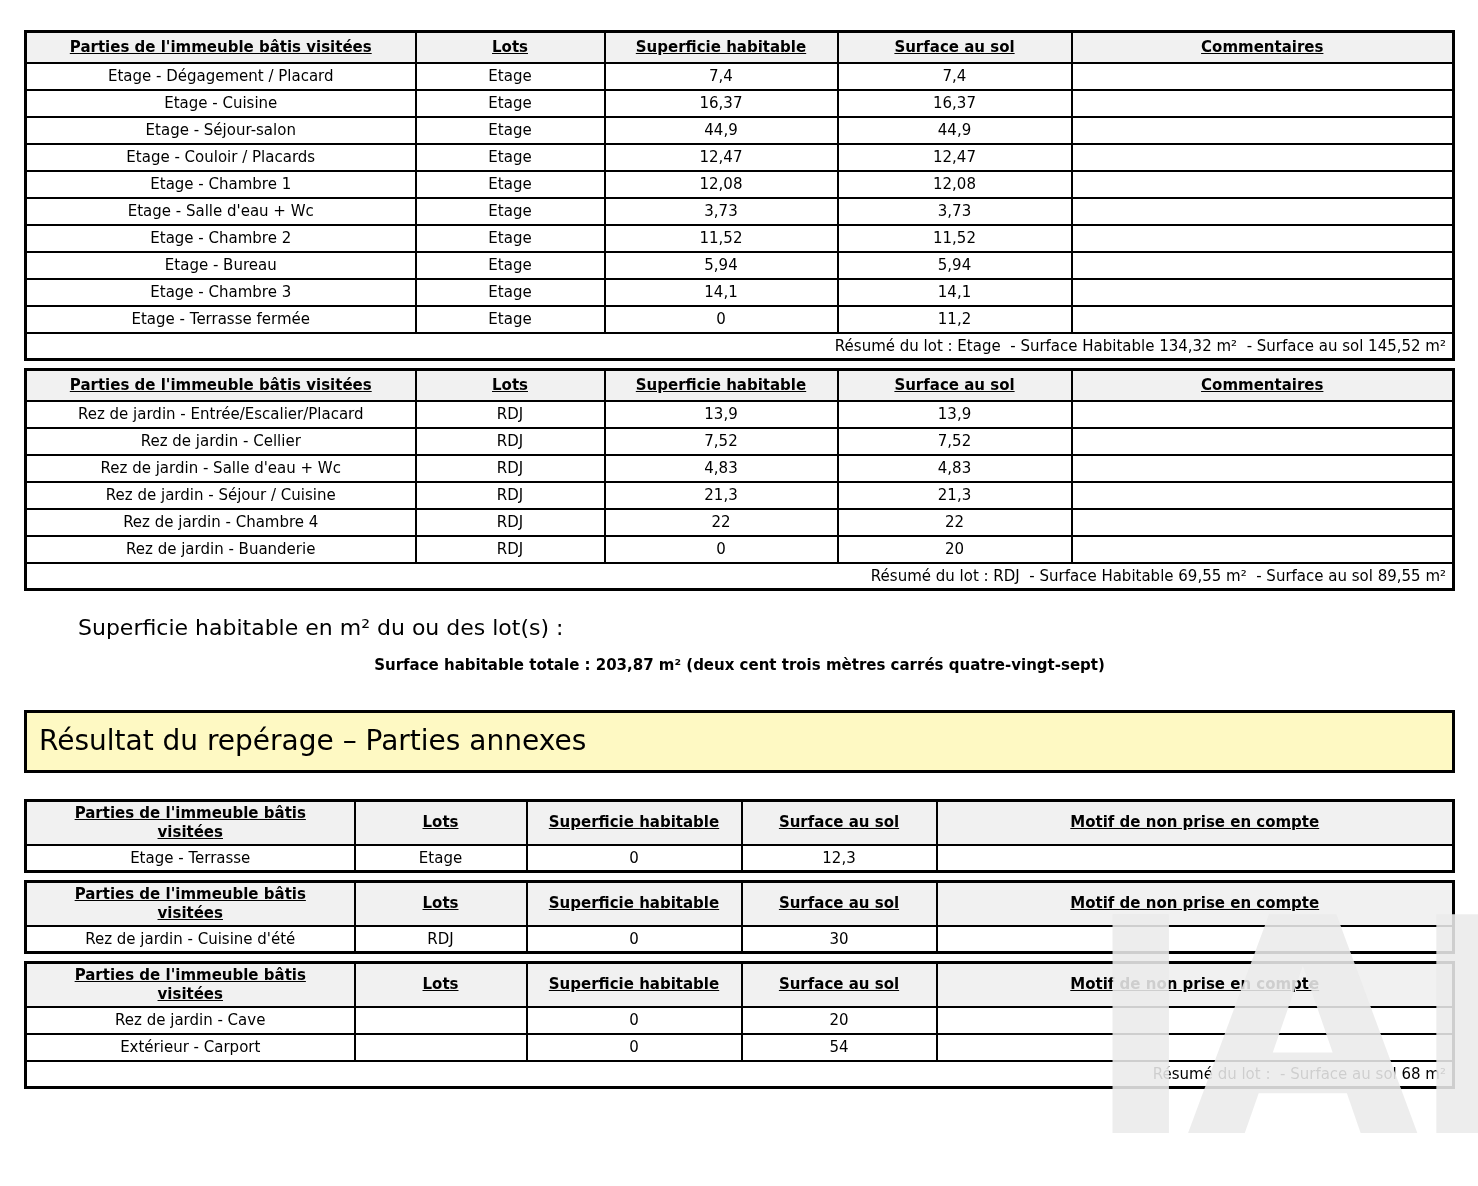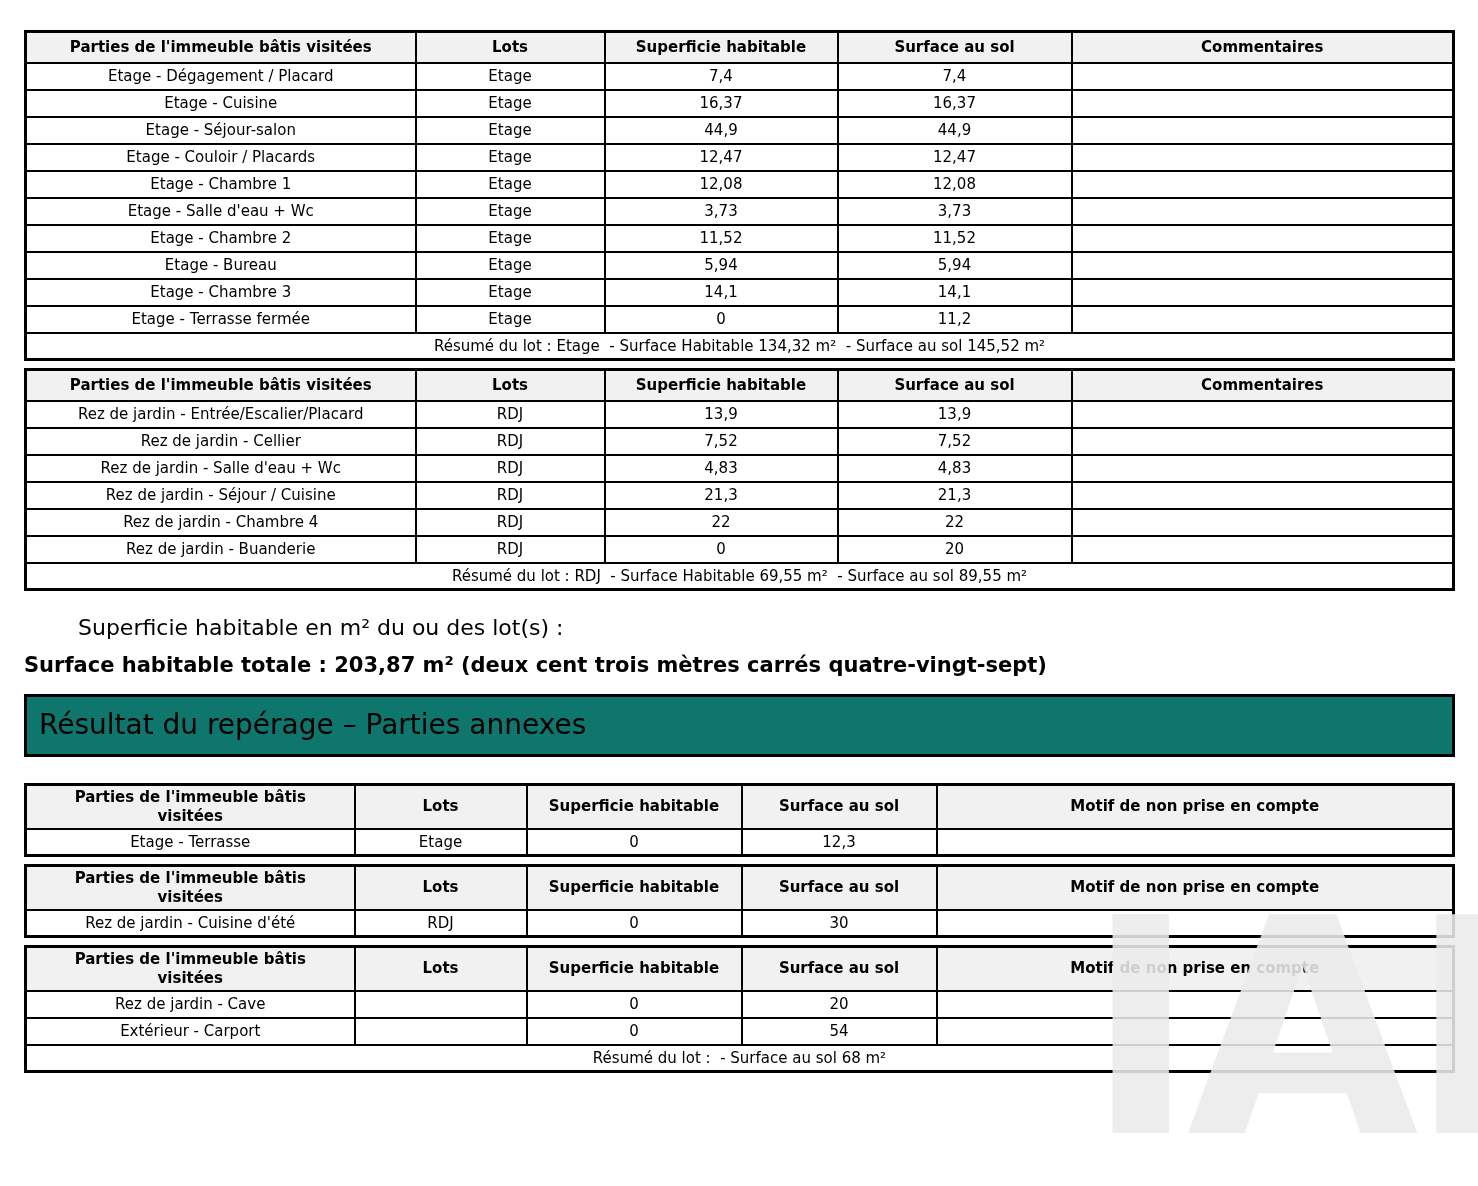--- a/index.html
+++ b/index.html
@@ -33,40 +33,41 @@
     overflow: hidden;
     white-space: nowrap;
   }
   th {
     background: #f1f1f1;
     font-weight: bold;
     text-align: center;
     height: 31px;
     white-space: normal;
     line-height: 1.25;
+    text-decoration: underline;
   }
   td.left { text-align: center; }
   td.center { text-align: center; }
-  td.summary-cell { text-align: center; white-space: pre-wrap; }
+  td.summary-cell { text-align: right; white-space: pre-wrap; }
   .annex-table th.wrap-head { padding: 2px 28px; }
   .intro-line {
     margin: 24px 0 0 54px;
     font-size: 22px;
   }
   .totals {
     margin-top: 12px;
-    text-align: left;
+    text-align: center;
     font-weight: bold;
-    font-size: 21px;
+    font-size: 15px;
     line-height: 26px;
   }
   .section-banner {
-    margin-top: 16px;
+    margin-top: 32px;
     border: 3px solid #000;
-    background: #0f766e;
+    background: #fef9c3;
     font-size: 28px;
     padding: 11px 12px 13px 12px;
   }
   .annex-wrap { margin-top: 26px; }
   .watermark {
     position: absolute;
     left: 1085px;
     top: 880px;
     z-index: 2;
     font-family: "DejaVu Sans", sans-serif;

